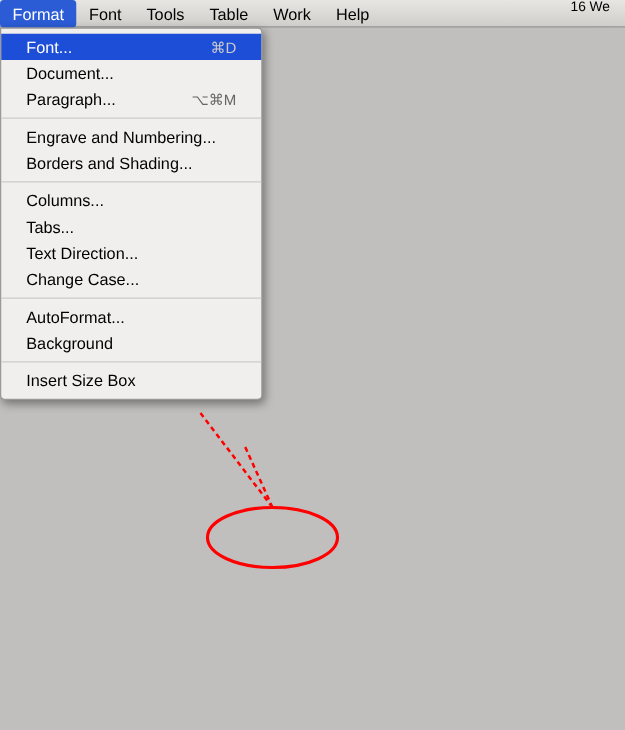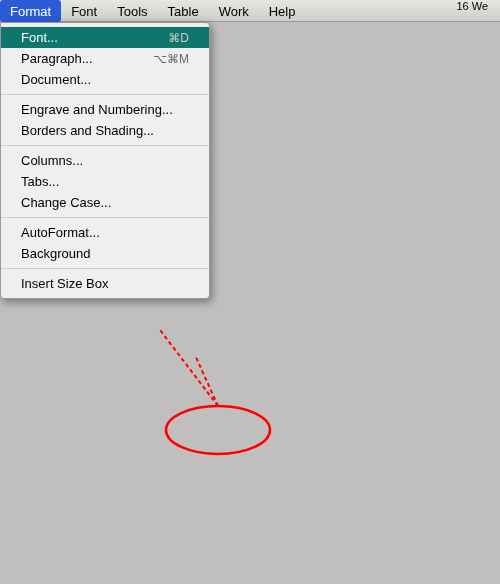--- a/index.html
+++ b/index.html
@@ -62,21 +62,21 @@
     .menu-item {
       padding: 3px 20px;
       cursor: pointer;
       display: flex;
       align-items: center;
       justify-content: space-between;
       font-size: 13px;
       color: #000;
     }
     .menu-item.highlighted {
-      background: #0f766e;
+      background: #1d4ed8;
       color: white;
     }
     .menu-item .shortcut {
       font-size: 12px;
       color: #666;
       margin-left: 20px;
     }
     .menu-item.highlighted .shortcut {
       color: #ccc;
     }
@@ -341,39 +341,42 @@
 </div>
 
 <div class="bg-overlay"></div>
 
 <div class="dropdown-menu">
   <div class="menu-item highlighted">
     <span>Font...</span>
     <span class="shortcut">⌘D</span>
   </div>
   <div class="menu-item">
+    <span>Document...</span>
+  </div>
+  <div class="menu-item">
     <span>Paragraph...</span>
     <span class="shortcut">⌥⌘M</span>
   </div>
-  <div class="menu-item">
-    <span>Document...</span>
-  </div>
   <div class="menu-separator"></div>
   <div class="menu-item">
     <span>Engrave and Numbering...</span>
   </div>
   <div class="menu-item">
     <span>Borders and Shading...</span>
   </div>
   <div class="menu-separator"></div>
   <div class="menu-item">
     <span>Columns...</span>
   </div>
   <div class="menu-item">
     <span>Tabs...</span>
+  </div>
+  <div class="menu-item">
+    <span>Text Direction...</span>
   </div>
   <div class="menu-item">
     <span>Change Case...</span>
   </div>
   <div class="menu-separator"></div>
   <div class="menu-item">
     <span>AutoFormat...</span>
   </div>
   <div class="menu-item">
     <span>Background</span>

